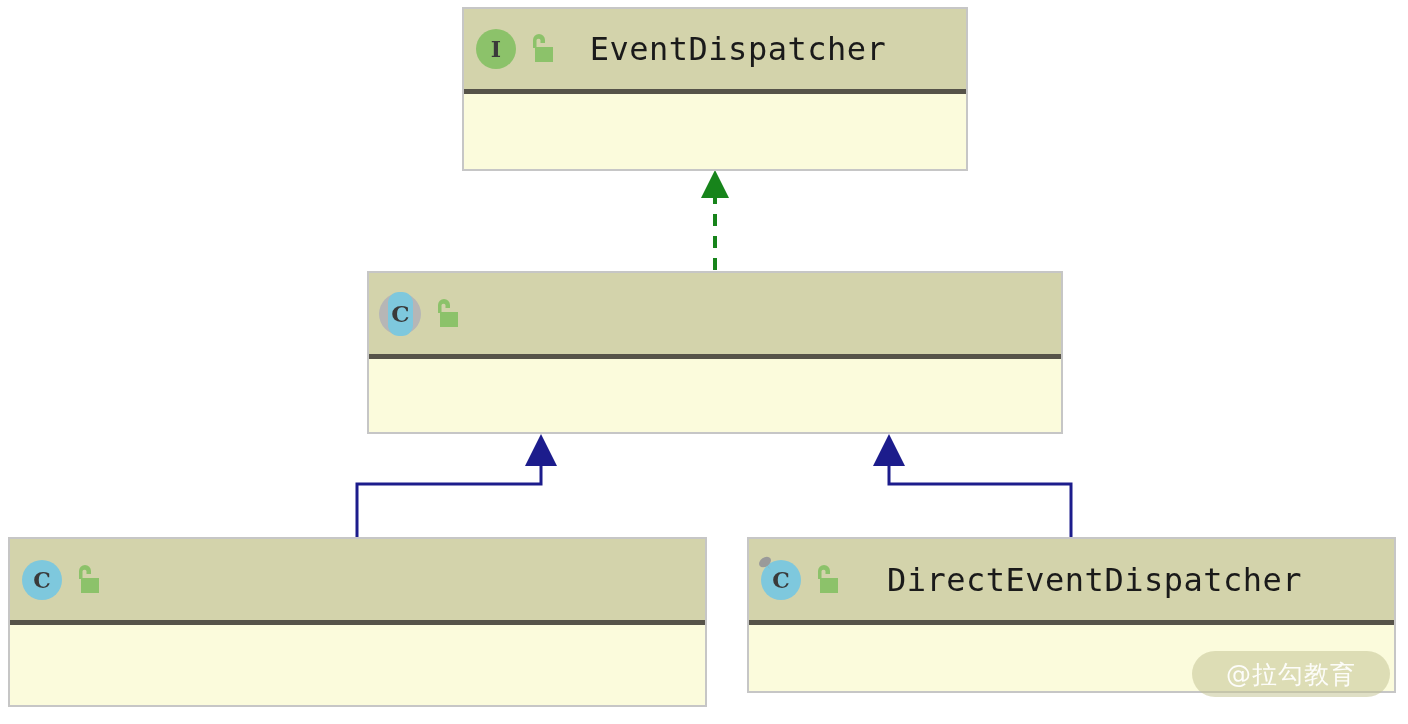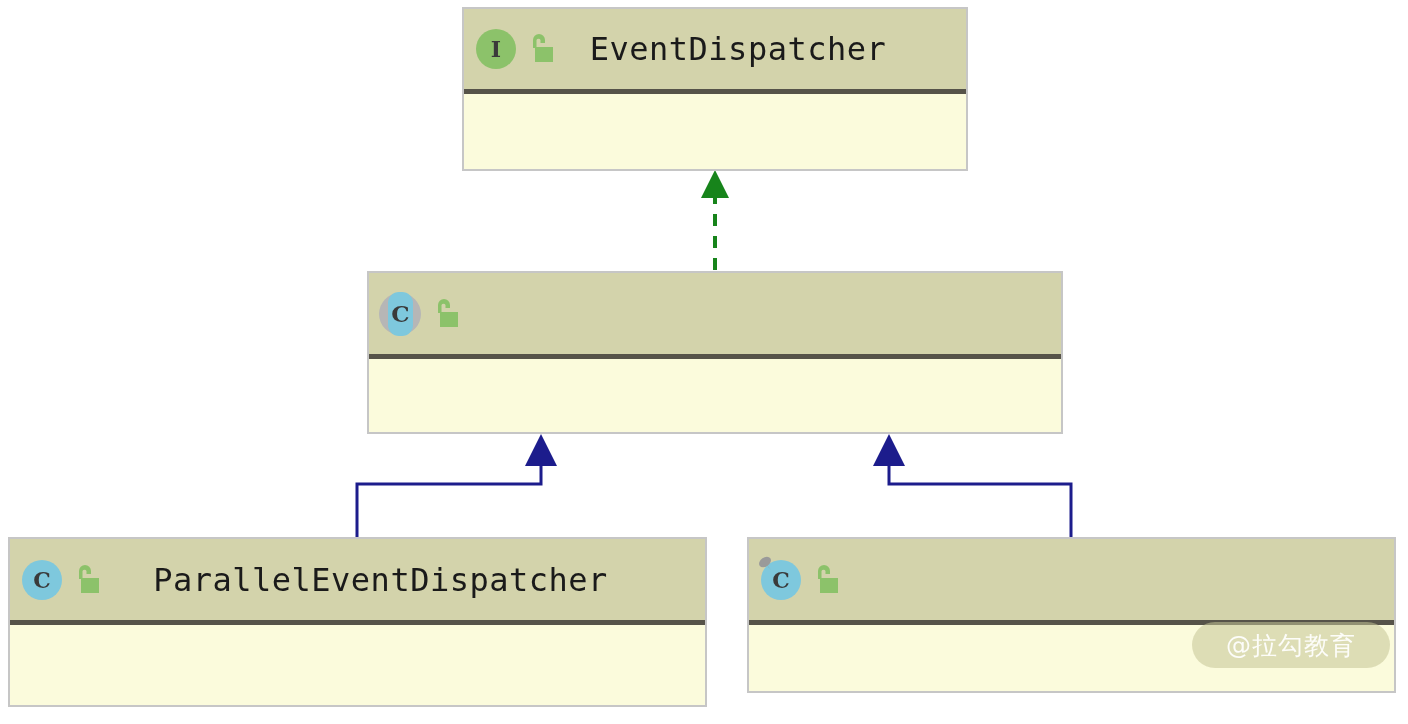--- a/index.html
+++ b/index.html
@@ -112,21 +112,21 @@
     width: 32px;
     height: 40px;
     flex: 0 0 32px;
     margin-left: 6px;
   }
 
   
   #watermark {
     position: absolute;
     left: 1192px;
-    top: 622px;
+    top: 651px;
     width: 198px;
     height: 46px;
     border-radius: 23px;
     background: rgba(196,196,150,0.55);
     display: flex;
     align-items: center;
     justify-content: center;
     font-family: "DejaVu Sans", "Liberation Sans", sans-serif;
     font-size: 25px;
     color: rgba(255,255,255,0.92);
@@ -193,21 +193,20 @@
     <span class="icon-wrap">
       <span class="circle-badge badge-class">C</span>
     </span>
     <span class="lock-icon">
       <svg viewBox="0 0 32 40" width="32" height="40">
         <path d="M 9 19 L 9 11 A 6 6 0 0 1 21 11 L 21 14 L 16.5 14 L 16.5 11
                  A 2.2 2.2 0 0 0 12.5 11 L 12.5 19 Z" fill="#8cc26a"></path>
         <rect x="11" y="18" width="18" height="15" fill="#8cc26a"></rect>
       </svg>
     </span>
-    <span class="uml-title">ParallelEventDispatcher</span>
   </div>
   <div class="uml-body" style="height:79px;"></div>
 </div>
 
 <div class="uml-class" style="left:747px; top:537px; width:649px; height:156px;">
   <div class="uml-header" style="height:86px;">
     <span class="icon-wrap">
       <span class="circle-badge badge-class">C</span>
       <span class="pin-badge">
         <svg viewBox="0 0 20 20" width="20" height="20">
@@ -216,19 +215,20 @@
         </svg>
       </span>
     </span>
     <span class="lock-icon">
       <svg viewBox="0 0 32 40" width="32" height="40">
         <path d="M 9 19 L 9 11 A 6 6 0 0 1 21 11 L 21 14 L 16.5 14 L 16.5 11
                  A 2.2 2.2 0 0 0 12.5 11 L 12.5 19 Z" fill="#8cc26a"></path>
         <rect x="11" y="18" width="18" height="15" fill="#8cc26a"></rect>
       </svg>
     </span>
+    <span class="uml-title">DirectEventDispatcher</span>
   </div>
   <div class="uml-body" style="height:65px;"></div>
 </div>
 
 <div id="watermark">
   <span>@拉勾教育</span>
 </div>
 
 </body></html>

